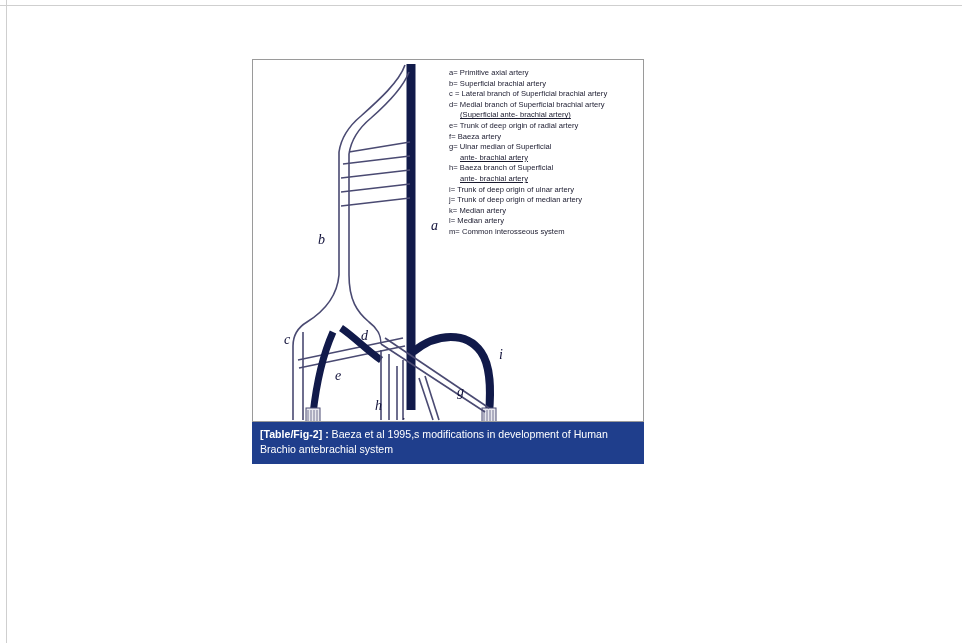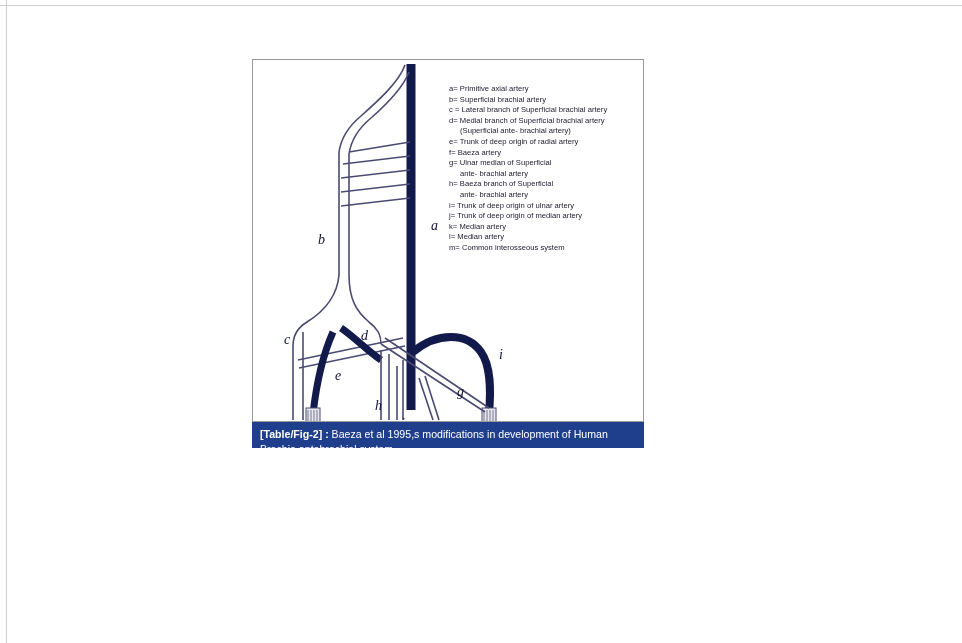--- a/index.html
+++ b/index.html
@@ -53,46 +53,47 @@
     box-sizing: border-box;
     overflow: hidden;
   }
   #diagram-svg {
     position: absolute;
     left: 0; top: 0;
   }
   #legend {
     position: absolute;
     left: 196px;
-    top: 24px;
+    top: 8px;
     width: 192px;
     font-size: 7.6px;
     line-height: 10.6px;
     color: #1a1a2e;
     letter-spacing: 0.02px;
   }
   #legend div {
     white-space: nowrap;
   }
   #legend div.indent {
     padding-left: 11px;
+    text-decoration: underline;
   }
   .lbl {
     position: absolute;
     font-family: "Liberation Serif", serif;
     font-size: 14px;
     font-style: italic;
     color: #11113a;
   }
   #caption {
     position: absolute;
     left: 0;
     top: 363px;
     width: 392px;
-    height: 26px;
+    height: 42px;
     background: #1f3e8c;
     color: #ffffff;
     box-sizing: border-box;
     padding: 5px 8px 5px 8px;
     font-size: 10.6px;
     line-height: 14.5px;
   }
   #caption b {
     font-weight: bold;
   }

